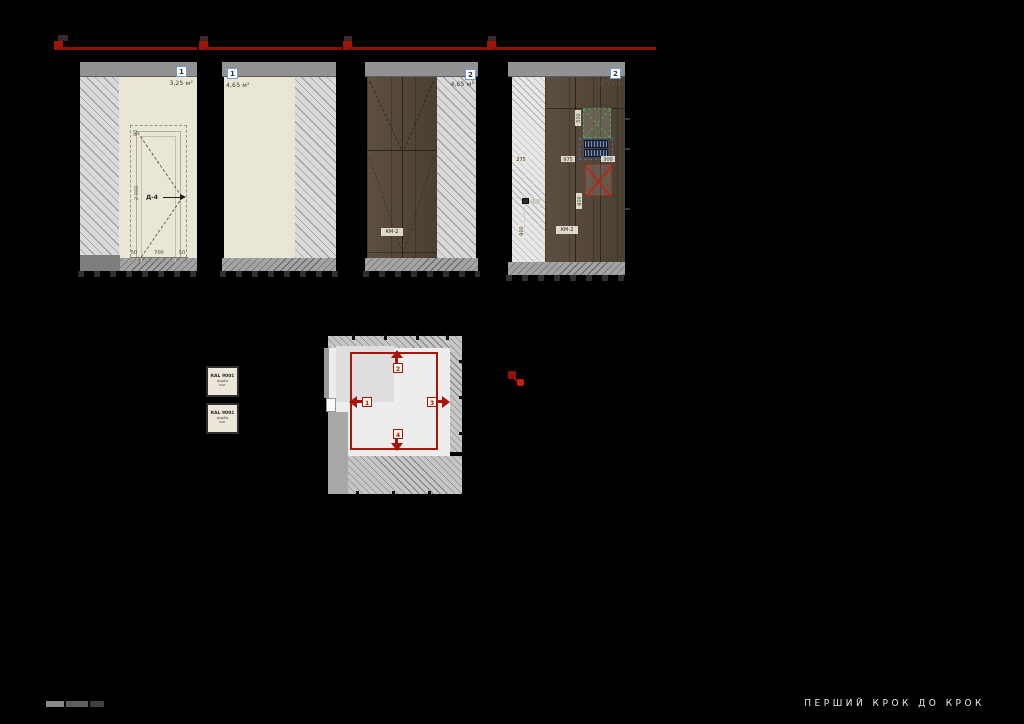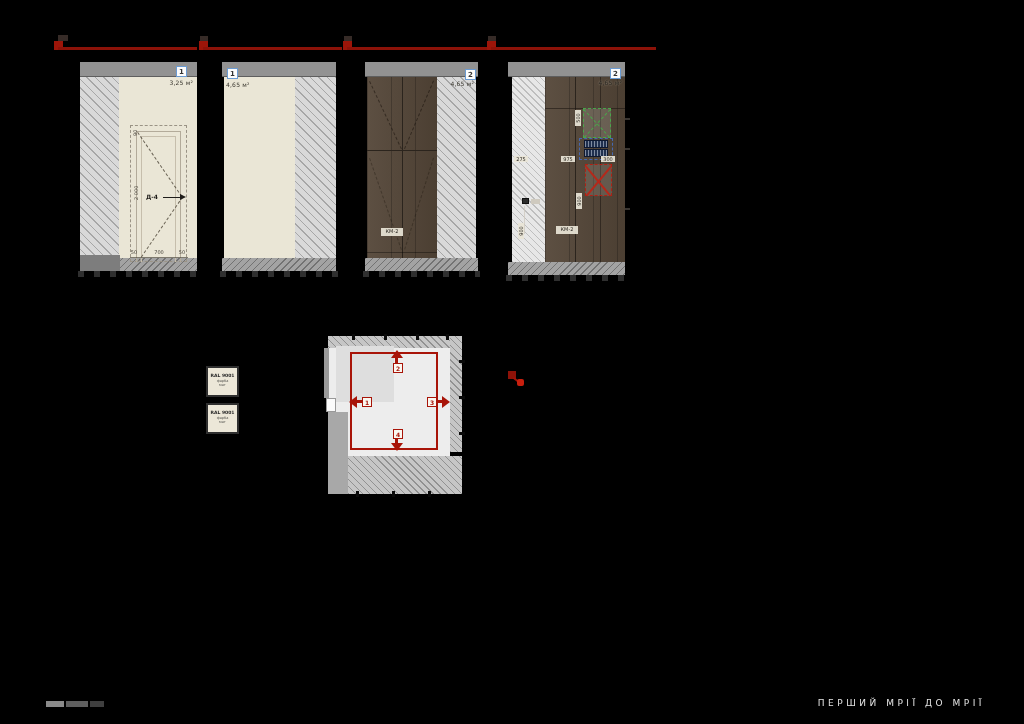--- a/index.html
+++ b/index.html
@@ -187,15 +187,15 @@
   <div class="abs nub" style="left:392px;top:491px;width:3px;height:6px;"></div>
   <div class="abs nub" style="left:428px;top:491px;width:3px;height:6px;"></div>
 
   <div class="abs" style="left:508px;top:371px;width:8px;height:8px;background:#8e1208;"></div>
   <div class="abs sline" style="left:514px;top:377px;width:10px;border-top:2px solid #a01208;transform:rotate(38deg);"></div>
   <div class="abs" style="left:517px;top:379px;width:7px;height:7px;background:#c81f0e;border-radius:2px;"></div>
 
   <div class="abs" style="left:46px;top:701px;width:18px;height:6px;background:#8a8a8a;"></div>
   <div class="abs" style="left:66px;top:701px;width:22px;height:6px;background:#5f5f5f;"></div>
   <div class="abs" style="left:90px;top:701px;width:14px;height:6px;background:#3f3f3f;"></div>
-  <div class="abs tagline" style="left:700px;top:698px;width:285px;">ПЕРШИЙ МРІЇ ДО МРІЇ</div>
+  <div class="abs tagline" style="left:700px;top:698px;width:285px;">ПЕРШИЙ КРОК ДО КРОК</div>
 
 </div>
 
 </body></html>

